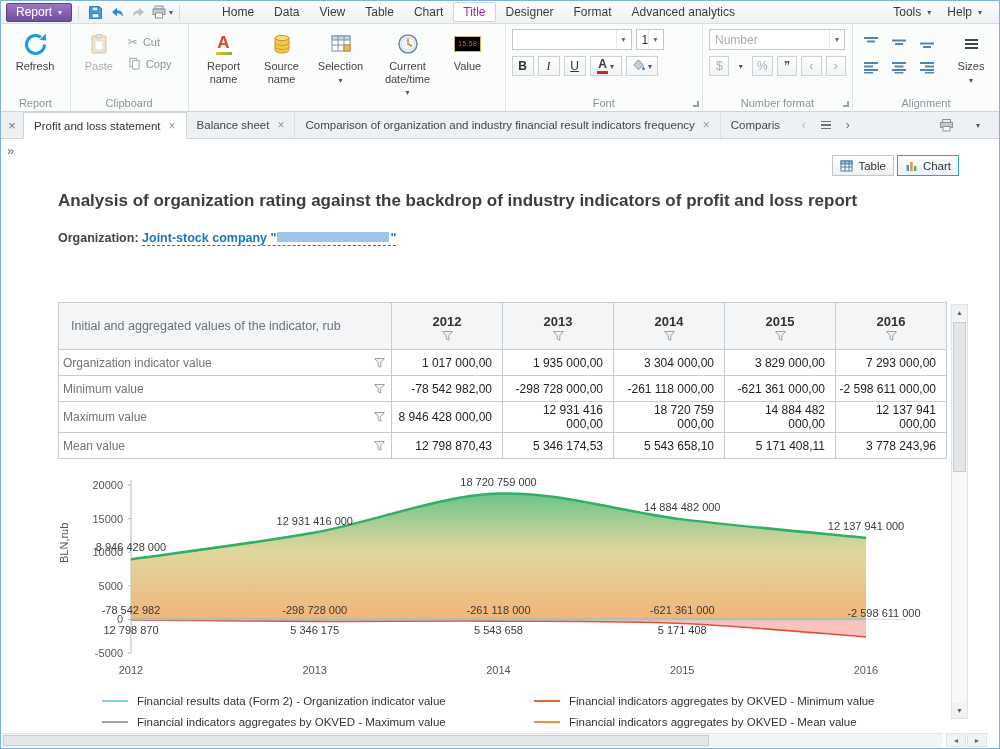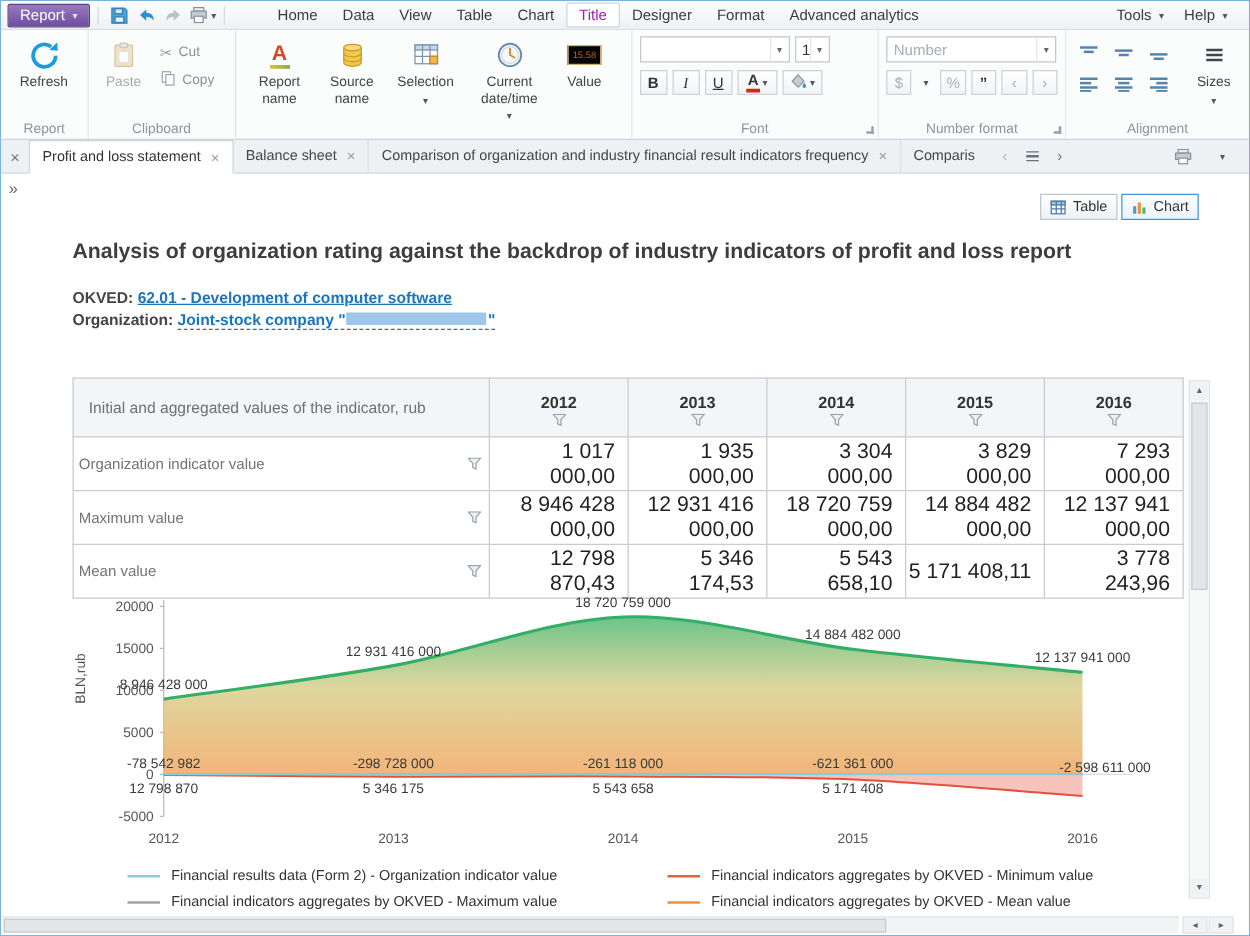--- a/index.html
+++ b/index.html
@@ -84,21 +84,21 @@
 .redact{display:inline-block;width:112px;height:10px;background:#9fc6e8;margin:0 1px}
 
 .datatable{position:absolute;left:57px;top:163px;border-collapse:collapse;table-layout:fixed}
 .datatable th,.datatable td{border:1px solid #c6ccd2}
 .corner{width:333px;background:#f4f5f6;color:#6a7178;font-weight:normal;text-align:left;padding-left:12px;font-size:12.5px;height:47px}
 .yearth{width:111px;background:#f4f5f6;font-weight:bold;font-size:13px;text-align:center;padding:5px 0 2px;color:#333}
 .yearth .fun{margin-top:2px;line-height:0}
 .datatable tbody tr{height:26px}
 .lblcell{padding:0 6px 0 4px;font-size:12px;color:#737373}
 .lbl-flex{display:flex;align-items:center;justify-content:space-between}
-.valcell{text-align:right;padding-right:10px;font-size:17px;color:#222}
+.valcell{text-align:right;padding-right:10px;font-size:12px;color:#222}
 .fun{line-height:0}
 
 .chart{position:absolute;left:55px;top:330px;width:890px;height:210px}
 .chart svg text{font-family:"Liberation Sans",sans-serif}
 .legend{position:absolute;left:57px;top:556px;display:grid;grid-template-columns:432px 432px;row-gap:9px}
 .leg-item{display:flex;align-items:center;gap:9px;padding-left:44px;font-size:11.5px;color:#333}
 .leg-swatch{width:26px;height:2px;flex:0 0 auto}
 
 
 .vscroll{position:absolute;right:31px;top:303px;width:17px;height:415px;display:flex;flex-direction:column;border:1px solid #e0e4e7;background:#f6f8f9}
@@ -462,24 +462,20 @@
             <rect x="4.7" y="2" width="2.5" height="9" fill="#e8913c"></rect>
             <rect x="8.4" y="6" width="2.5" height="5" fill="#55b46a"></rect>
           </svg>
         <span>Chart</span>
       </div>
     </div>
 
     <h1 class="doc-title">Analysis of organization rating against the backdrop of industry indicators of profit and loss report</h1>
 
     <div class="params">
-      <div class="pline">
-        <span class="plabel">OKVED:</span>
-        <a class="plink">62.01 - Development of computer software</a>
-      </div>
       <div class="pline">
         <span class="plabel">Organization:</span>
         <a class="plink dashed"><span>Joint-stock company "</span><span class="redact"></span><span>"</span></a>
       </div>
     </div>
 
     <table class="datatable">
       <thead>
         <tr>
           <th class="corner">Initial and aggregated values of the indicator, rub</th>
@@ -527,20 +523,35 @@
             </td>
             <td class="valcell">1 017 000,00</td>
             <td class="valcell">1 935 000,00</td>
             <td class="valcell">3 304 000,00</td>
             <td class="valcell">3 829 000,00</td>
             <td class="valcell">7 293 000,00</td>
           </tr>
           <tr>
             <td class="lblcell">
               <div class="lbl-flex">
+                <span>Minimum value</span>
+                <span class="fun"><svg width="11" height="10" viewBox="0 0 11 10">
+                    <path d="M0.5 0.5 h10 L6.8 4.6 V9.2 L4.2 8 V4.6 Z" fill="#eef1f3" stroke="#9aa4ac"></path>
+                  </svg></span>
+              </div>
+            </td>
+            <td class="valcell">-78 542 982,00</td>
+            <td class="valcell">-298 728 000,00</td>
+            <td class="valcell">-261 118 000,00</td>
+            <td class="valcell">-621 361 000,00</td>
+            <td class="valcell">-2 598 611 000,00</td>
+          </tr>
+          <tr>
+            <td class="lblcell">
+              <div class="lbl-flex">
                 <span>Maximum value</span>
                 <span class="fun"><svg width="11" height="10" viewBox="0 0 11 10">
                     <path d="M0.5 0.5 h10 L6.8 4.6 V9.2 L4.2 8 V4.6 Z" fill="#eef1f3" stroke="#9aa4ac"></path>
                   </svg></span>
               </div>
             </td>
             <td class="valcell">8 946 428 000,00</td>
             <td class="valcell">12 931 416 000,00</td>
             <td class="valcell">18 720 759 000,00</td>
             <td class="valcell">14 884 482 000,00</td>

